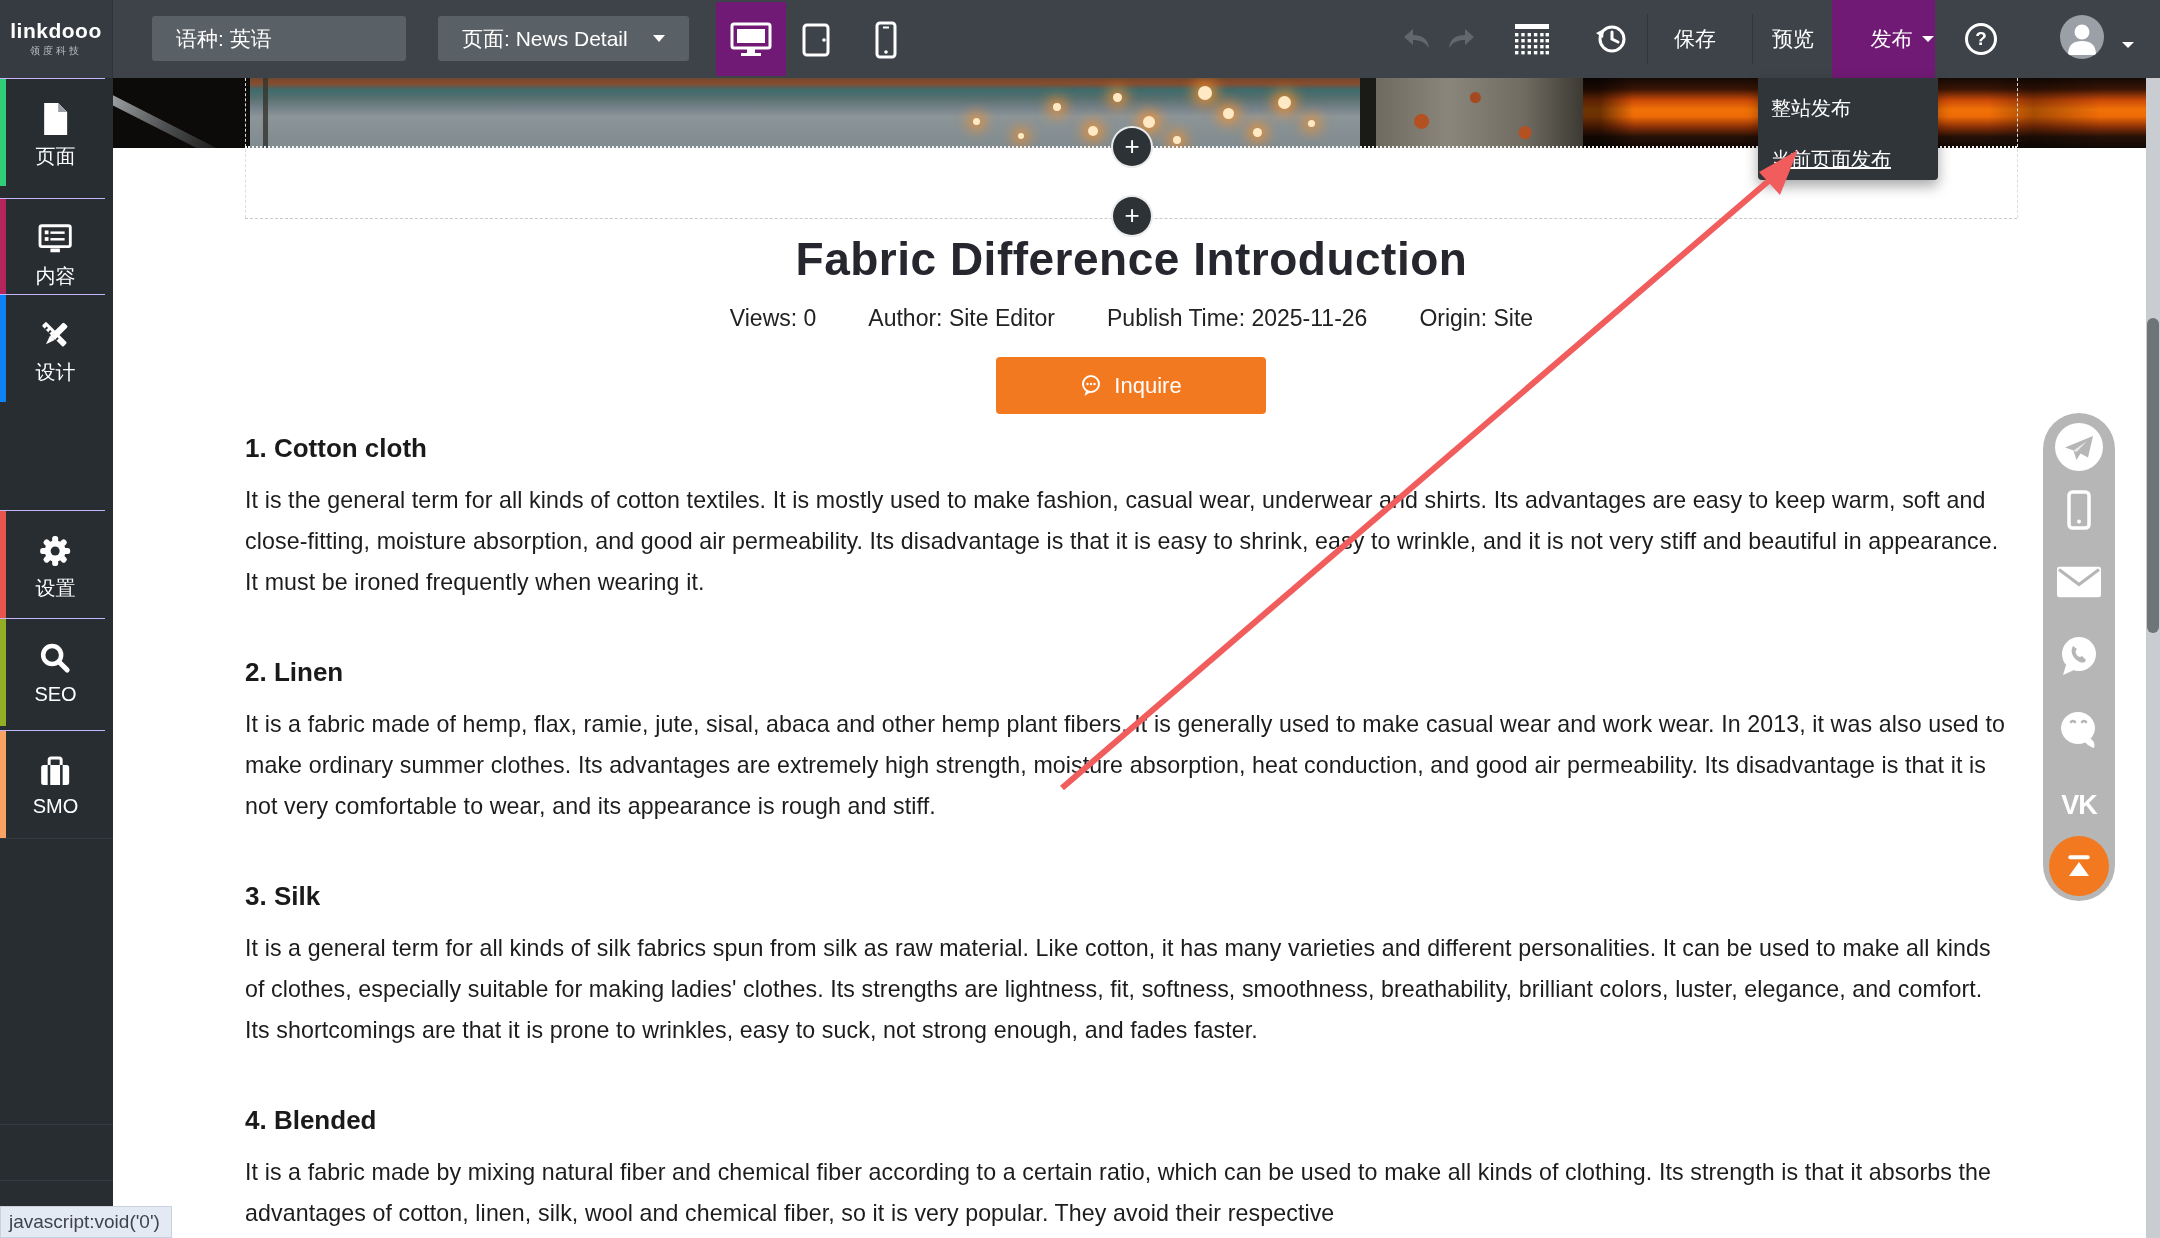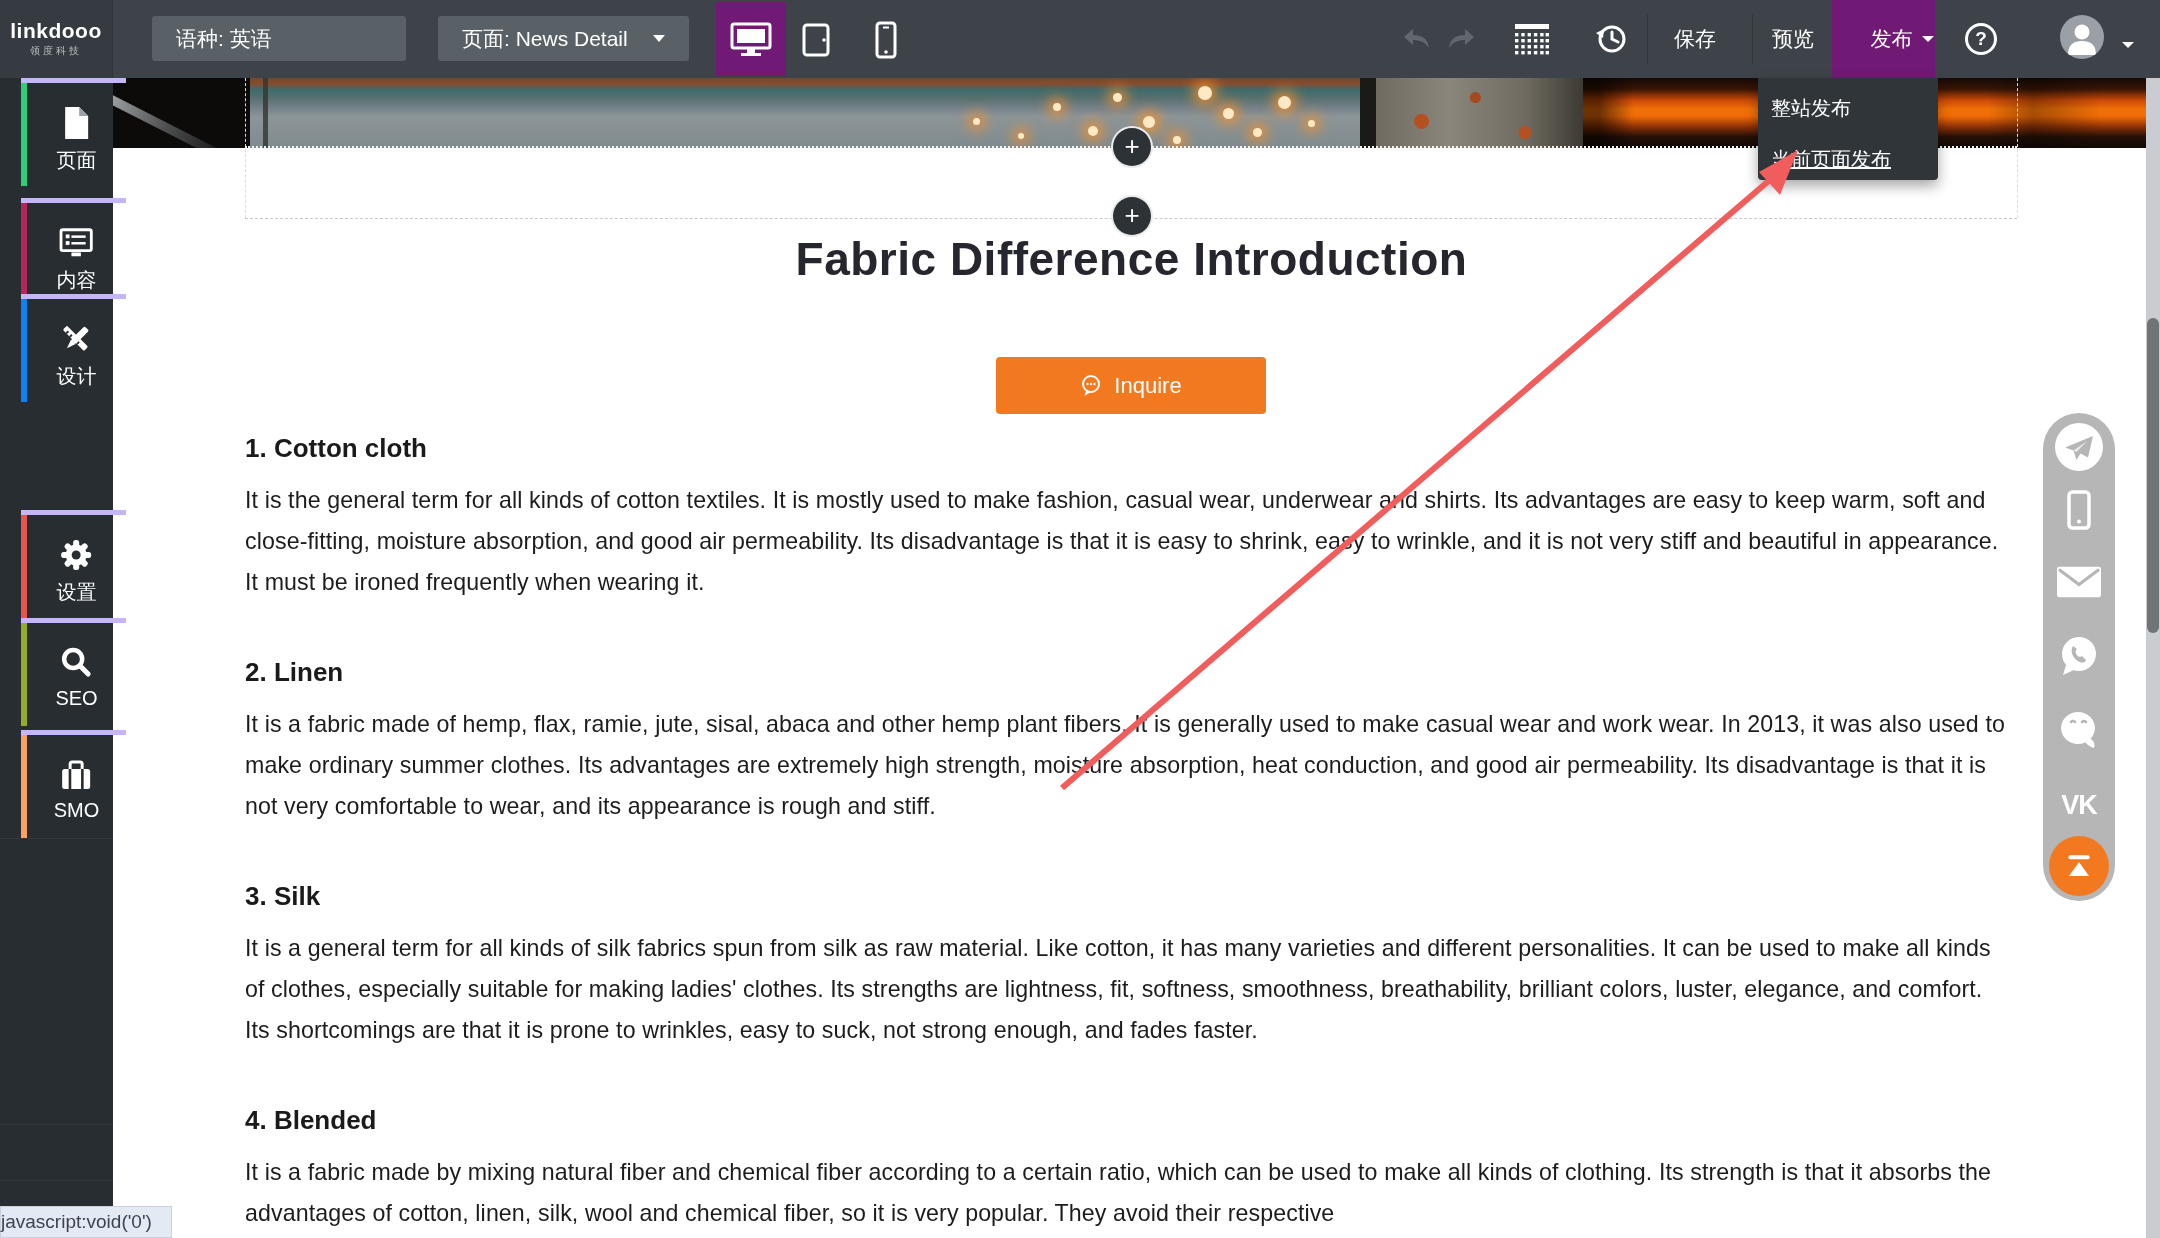--- a/index.html
+++ b/index.html
@@ -27,33 +27,33 @@
   #avatar { width:44px; height:44px; border-radius:50%; background:#9aa0a6; overflow:hidden; }
 
   
   #publish-menu { left:1758px; top:78px; width:180px; height:102px; background:#30353a;
     border-radius:0 0 4px 4px; box-shadow:0 6px 14px rgba(0,0,0,.35); z-index:45; padding:10px 0; }
   .pm-item { height:41px; display:flex; align-items:center; padding-left:13px; color:#fff; font-size:20px; }
   .pm-underline { text-decoration:underline; }
 
   
   #sidebar { left:0; top:78px; width:113px; height:1160px; background:#282d32; z-index:35; }
-  .sb-item { position:absolute; left:0; width:105px; height:108px; border-top:5px solid #c4b5fd;margin-left:21px; }
+  .sb-item { position:absolute; left:0; width:105px; height:108px; border-top:1px solid #c4b5fd; }
   .sb-accent { position:absolute; left:0; top:0; width:6px; height:100%; }
   .sb-icon { position:absolute; left:50%; top:22px; transform:translateX(-44%); width:36px; height:36px;
     display:flex; align-items:center; justify-content:center; }
   .sb-label { position:absolute; left:6px; right:0; top:64px; text-align:center; color:#fff; font-size:20px; }
   .sb-divline { position:absolute; left:0; width:113px; height:1px; background:#333940; }
   #lang-switch { position:absolute; left:0; top:1124px; width:113px; height:56px; color:#fff;
     display:flex; align-items:center; justify-content:center; gap:10px; font-size:21px; }
   #lang-arrow { font-size:24px; line-height:20px; color:#e8e8e8; }
 
   
   #status-tip { left:0; top:1206px; width:172px; height:32px; background:#e4eaf4; border:1px solid #c9d1e0;
-    color:#3d4450; font-size:19px; display:flex; align-items:center; padding-left:0; z-index:50; }
+    color:#3d4450; font-size:19px; display:flex; align-items:center; padding-left:8px; z-index:50; }
 
   
   #banner { left:113px; top:78px; width:2033px; height:70px; background:#17120d; overflow:hidden; z-index:1; }
   .bn-left { position:absolute; left:0; top:0; width:140px; height:70px; background:#0c0b09; }
   .bn-streak { position:absolute; left:-30px; top:2px; width:170px; height:9px; border-radius:4px;
     background:linear-gradient(90deg, #c7cbce, rgba(160,165,170,.45) 55%, transparent);
     transform:rotate(27deg); transform-origin:left top; }
   .bn-metal { position:absolute; left:137px; top:0; width:1110px; height:70px;
     background:linear-gradient(180deg,#6b4a33 0px,#8a4a2a 5px,#3e6b6d 12px,#57706f 20px,#75828a 30px,#8c9598 55%,#808b8f 100%); }
   .bn-seam { position:absolute; left:150px; top:0; width:5px; height:70px; background:#34352f; opacity:.8; }
@@ -139,20 +139,26 @@
 
   <div class="abs plus-btn" style="left:1111px; top:126px;">
       <span>+</span>
     </div>
   <div class="abs plus-btn" style="left:1111px; top:195px;">
       <span>+</span>
     </div>
 
   <div id="page-title" class="abs">Fabric Difference Introduction</div>
 
+  <div id="meta-row" class="abs">
+    <span>Views: 0</span>
+    <span>Author: Site Editor</span>
+    <span>Publish Time: 2025-11-26</span>
+    <span>Origin: Site</span>
+  </div>
 
   <div id="inquire-btn" class="abs">
     <span class="tb-icon">
       <svg width="24" height="24" viewBox="0 0 24 24">
         <circle cx="11" cy="10" r="8" fill="none" stroke="#fff" stroke-width="2"></circle>
         <circle cx="7.5" cy="10" r="1.2" fill="#fff"></circle>
           <circle cx="11" cy="10" r="1.2" fill="#fff"></circle>
           <circle cx="14.5" cy="10" r="1.2" fill="#fff"></circle>
         <path d="M6 17 L4.5 22 L10 18.5 Z" fill="#fff"></path>
       </svg>

